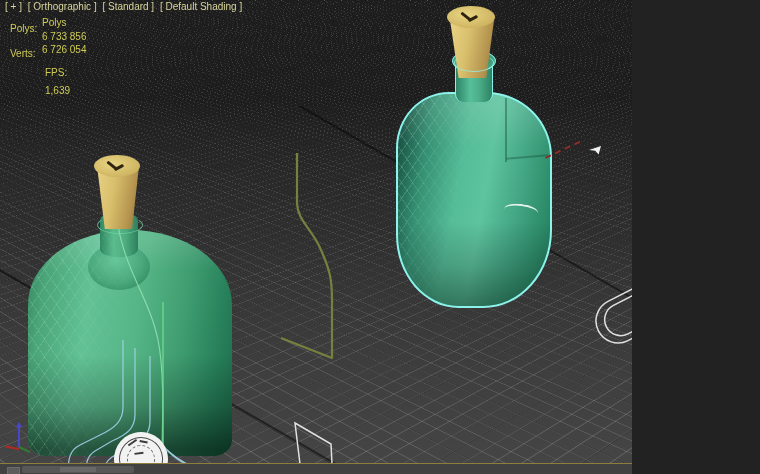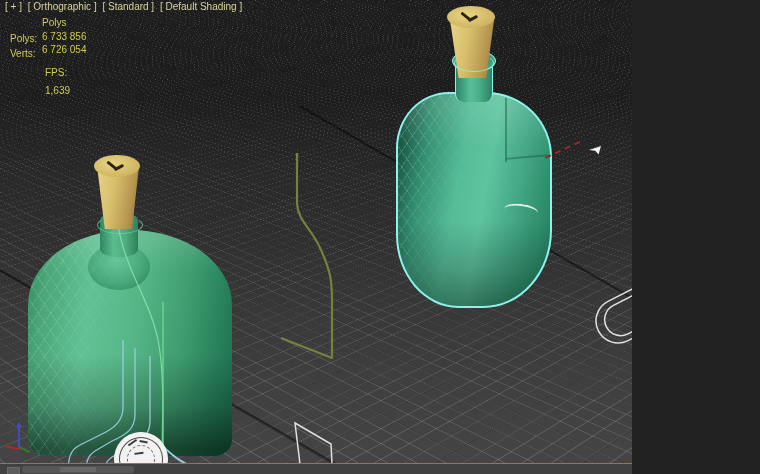--- a/index.html
+++ b/index.html
@@ -194,20 +194,20 @@
   </div>
 
   <div class="hud vp-label">
     <span>[ + ]</span>
     <span>[ Orthographic ]</span>
     <span>[ Standard ]</span>
     <span>[ Default Shading ]</span>
   </div>
 
   <div class="stat" style="left:42px;top:17px;">Polys</div>
-  <div class="stat" style="left:10px;top:33px;">Polys:</div>
+  <div class="stat" style="left:10px;top:23px;">Polys:</div>
   <div class="stat" style="left:42px;top:31px;">6 733 856</div>
   <div class="stat" style="left:10px;top:48px;">Verts:</div>
   <div class="stat" style="left:42px;top:44px;">6 726 054</div>
   <div class="stat" style="left:10px;top:67px;padding-left:35px;">FPS:</div>
   <div class="stat" style="left:45px;top:85px;">1,639</div>
 
 </div>
 
 </body></html>

